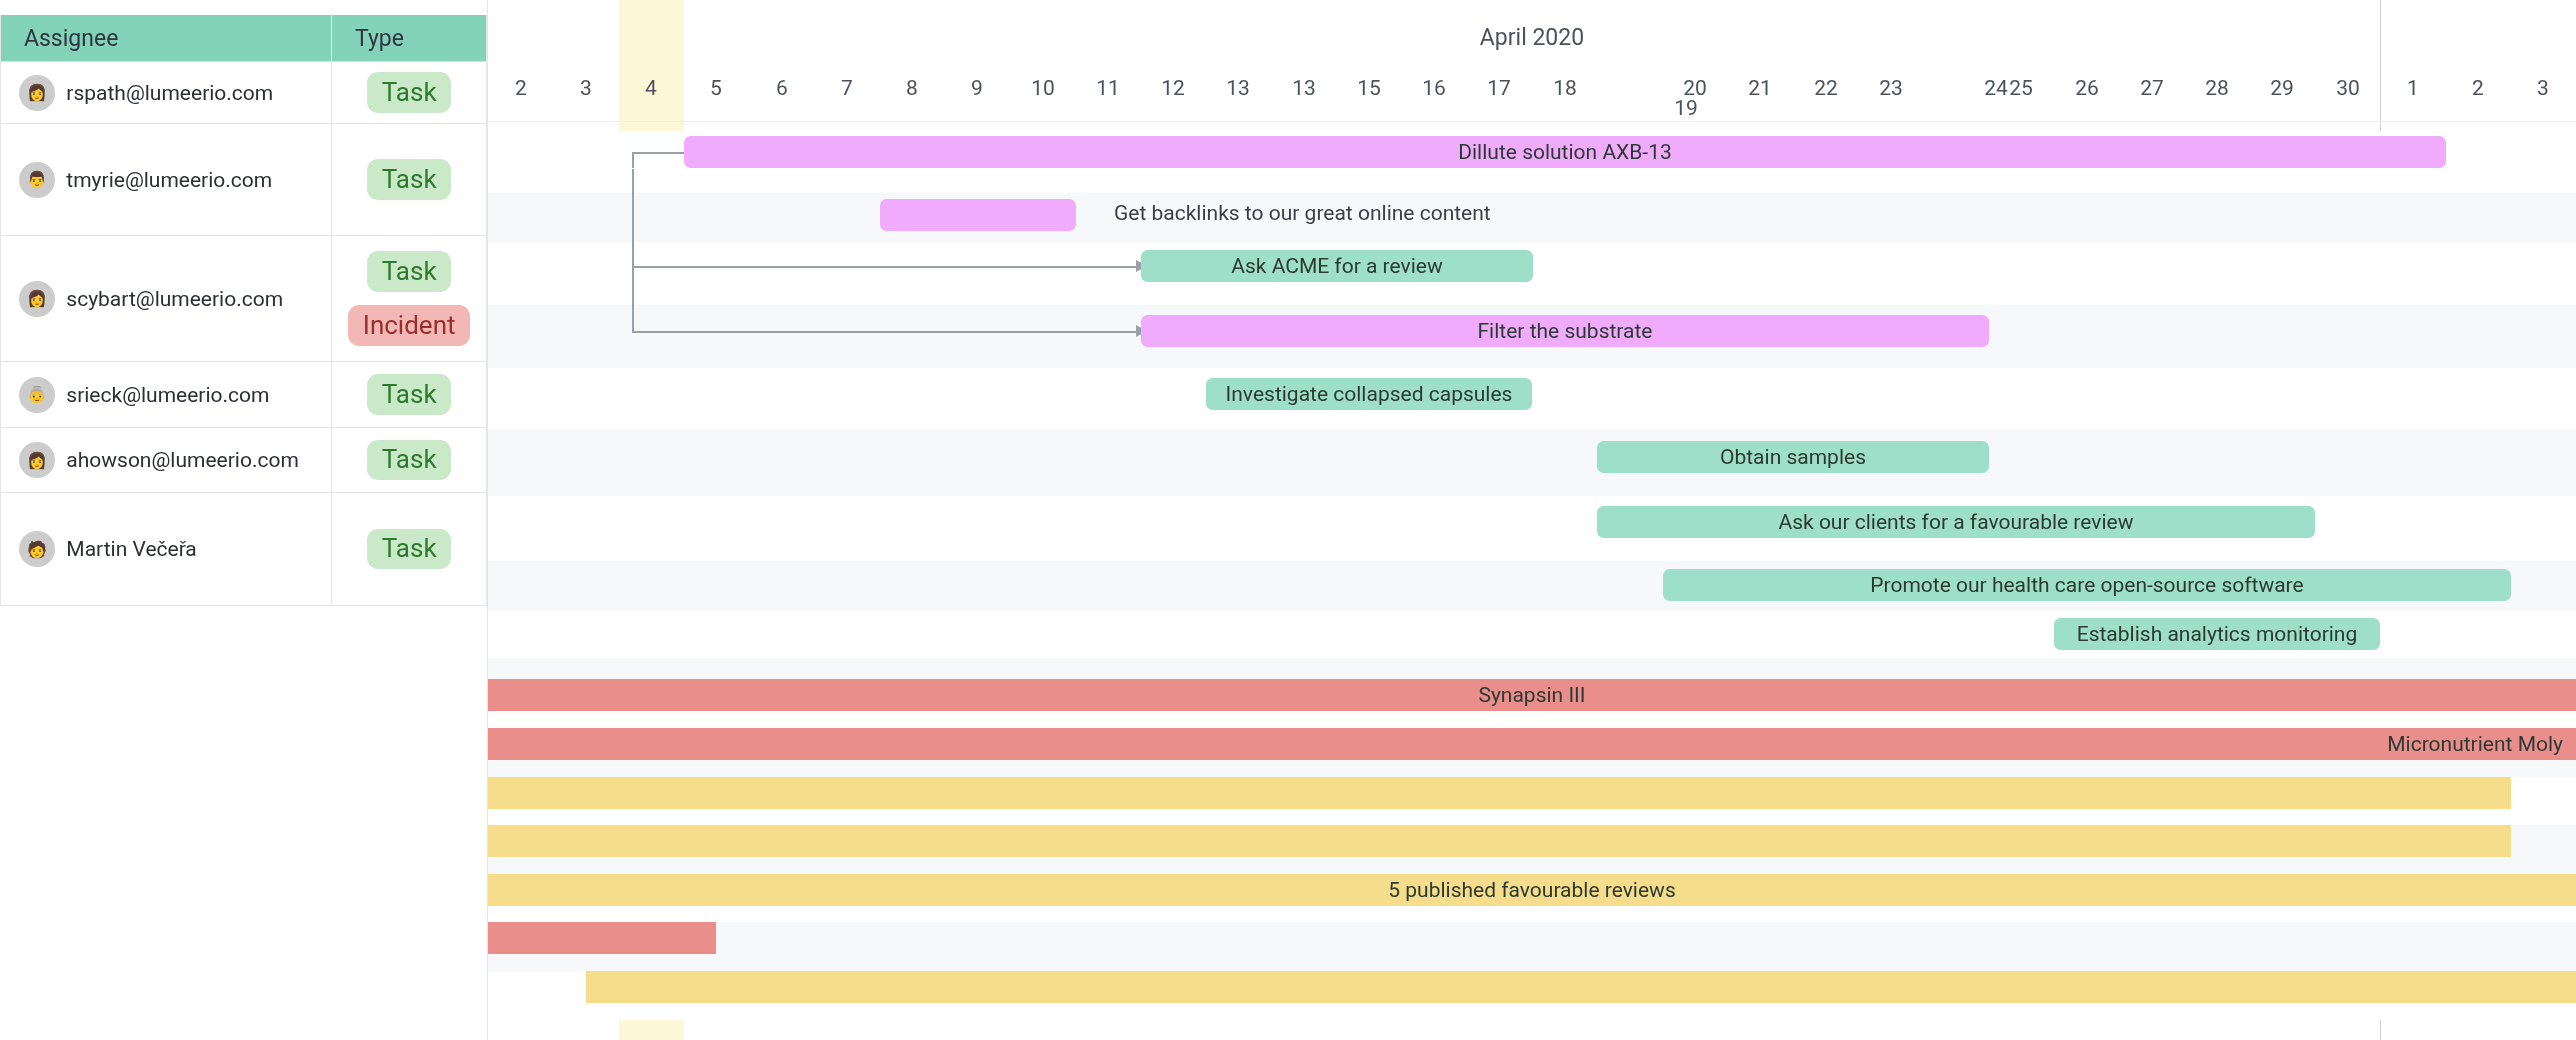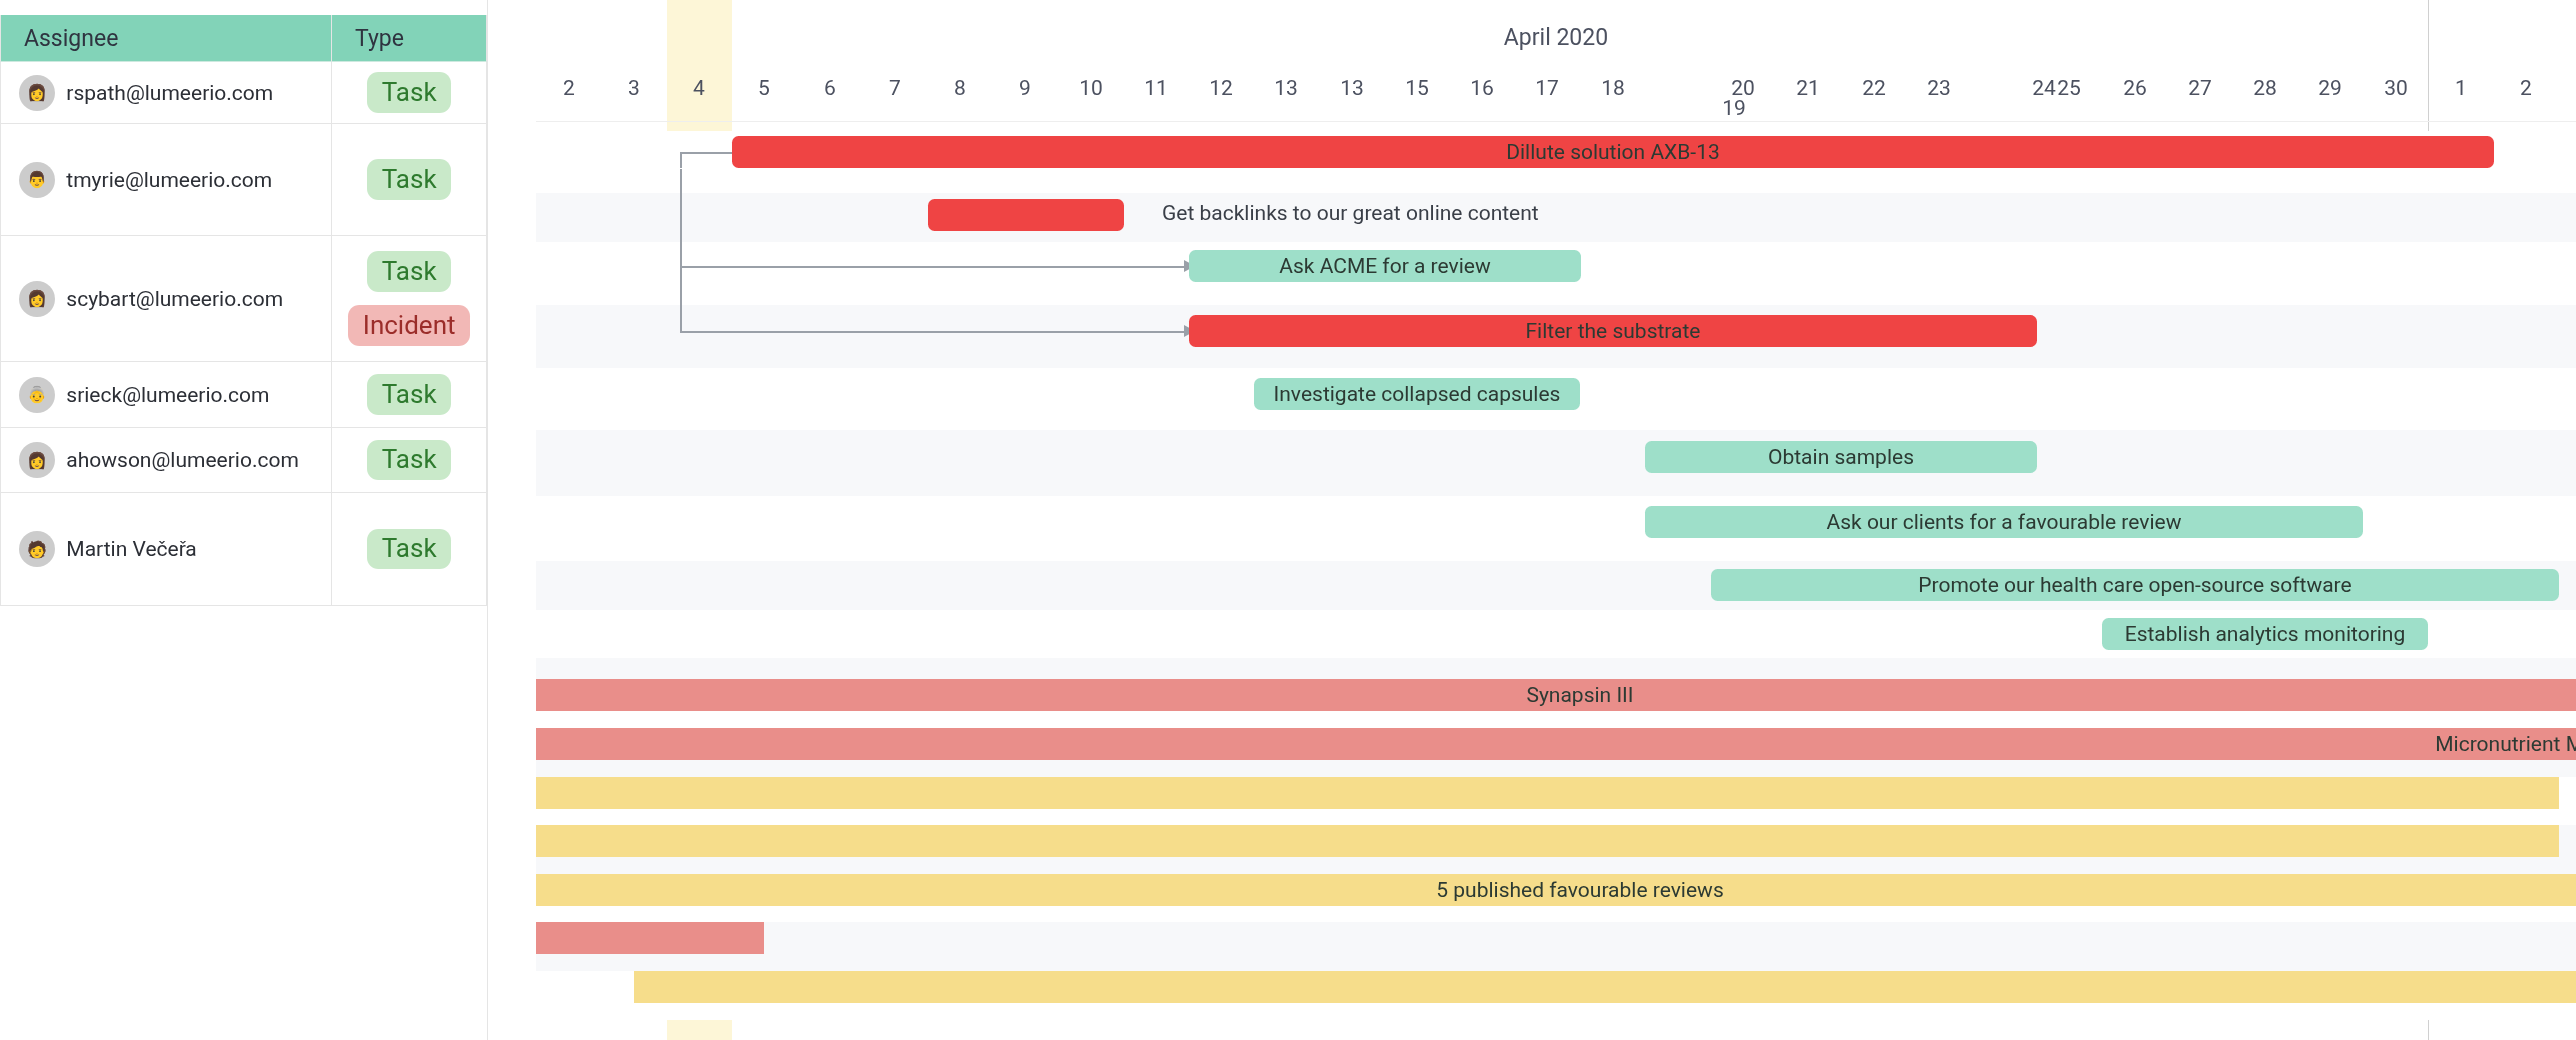--- a/index.html
+++ b/index.html
@@ -1,18 +1,18 @@
 <!DOCTYPE html>
 <html><head>
 <meta charset="utf-8">
 <style>
   * { box-sizing: border-box; }
   html,body { margin:0; padding:0; font-family: -apple-system, BlinkMacSystemFont, "Segoe UI", Roboto, "Helvetica Neue", Arial, sans-serif; font-size:11.3px; color:#333; background:#fff; }
 
-  .app { width:2576px; height:1041px; position:relative; display:flex;gap:48px; }
+  .app { width:2576px; height:1041px; position:relative; display:flex; }
 
   
   .side { width:488px; flex:0 0 488px; border-right:0.8px solid #e5e5e5; }
   .side-headers { display:flex; height:62px; padding-top:15.4px; }
   .side-headers .hcell { display:flex; align-items:center; padding:0 23px; font-size:23px; color:#2f3440; }
   .hcell-assignee { width:332px; background:#82d3b8; border-left:0.8px solid #e5e5e5; border-right:0.8px solid #e5e5e5; border-bottom:0.8px solid #cde9df; }
   .hcell-type { width:155px; background:#82d3b8; border-right:0.8px solid #e5e5e5; border-bottom:0.8px solid #cde9df; }
 
   .side-rows { }
   .side-row { display:flex; border-left:0.8px solid #e5e5e5; border-bottom:0.8px solid #e5e5e5; }
@@ -41,21 +41,21 @@
   .vline { position:absolute; top:0; bottom:0; width:0.8px; background:#d0d0d0; }
 
   
   .rows-bg { position:absolute; left:0; right:0; }
   .rows-bg .band { position:absolute; left:0; right:0; }
   .band.even { background:#ffffff; }
   .band.odd  { background:#f7f8fa; }
 
   
   .bar { position:absolute; height:32px; border-radius:6.5px; display:flex; align-items:center; justify-content:center; font-size:21px; color:#2c3a33; white-space:nowrap; overflow:hidden; }
-  .bar.green  { background:#ef4444; }
+  .bar.green  { background:#f0abfc; }
   .bar.green.light { background:#9edfc9; }
   .bar.red    { background:#e98e8a; }
   .bar.yellow { background:#f6dd8b; }
 
   .bar.noround { border-radius:0; }
 
   .bar .lbl { padding:0 13px; text-overflow:ellipsis; overflow:hidden; }
 
   
   .float-label { position:absolute; font-size:21px; color:#3a3f48; white-space:nowrap; }

